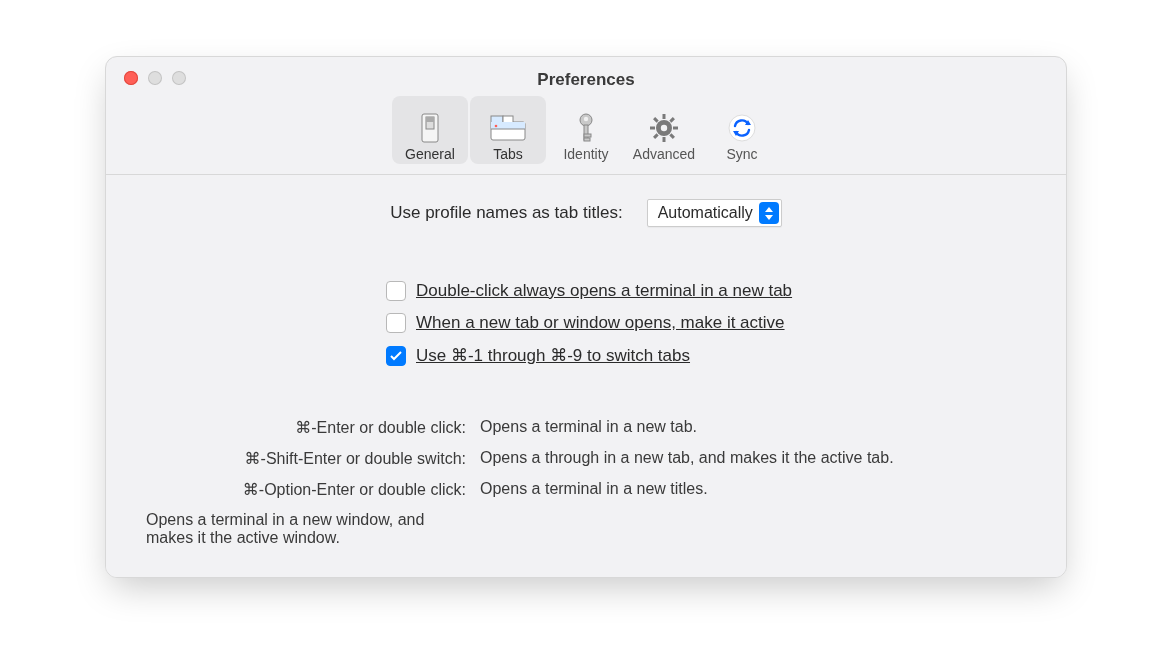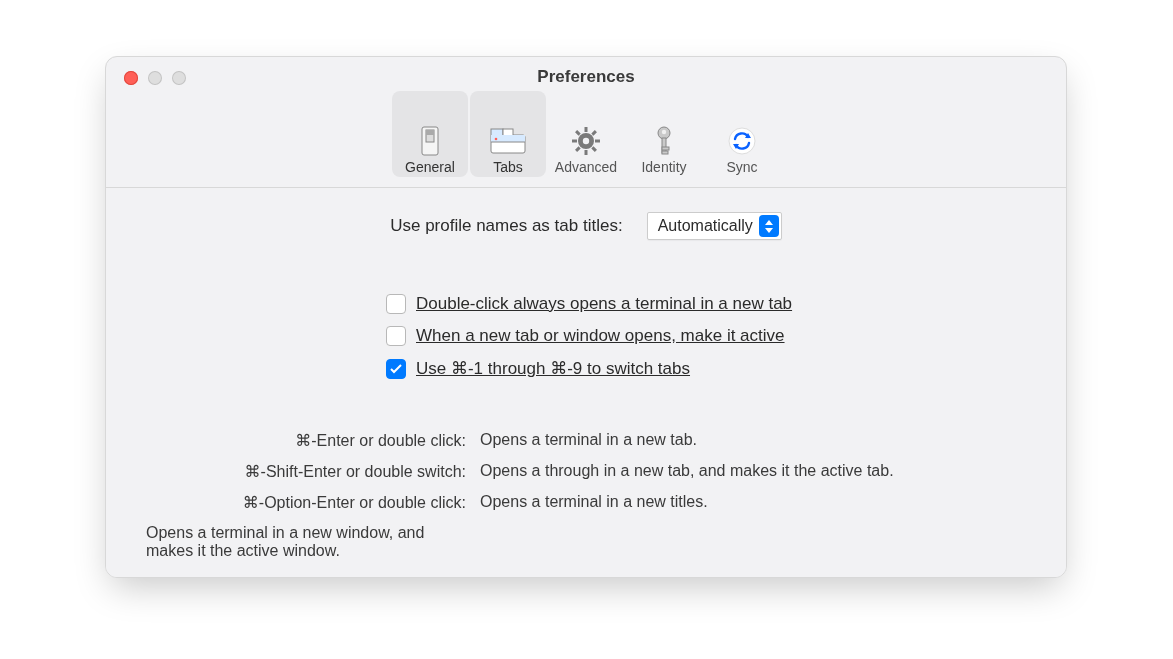--- a/index.html
+++ b/index.html
@@ -76,21 +76,21 @@
     border-bottom: 1px solid var(--border);
   }
   .toolbar-item {
     display: flex;
     flex-direction: column;
     align-items: center;
     justify-content: flex-end;
     width: 72px;
     height: 62px;
     border-radius: 8px;
-    padding: 22px 2px 2px 2px;
+    padding: 4px 2px 2px 2px;
     cursor: default;
     color: #555;
     font-size: 14px;
   }
   .toolbar-item.selected {
     background: var(--toolbar-selected);
     color: #333;
   }
   .toolbar-item .icon {
     height: 32px;
@@ -222,20 +222,33 @@
         <svg width="36" height="26" viewBox="0 0 36 26">
           <rect x="1" y="7" width="34" height="18" rx="2" fill="#fff" stroke="#888"></rect>
           <rect x="1" y="1" width="12" height="7" fill="#d7eaff" stroke="#888"></rect>
           <rect x="13" y="1" width="10" height="7" fill="#fff" stroke="#888"></rect>
           <rect x="1" y="7" width="34" height="7" fill="#d7eaff" stroke="none"></rect>
           <line x1="1" y1="14" x2="35" y2="14" stroke="#888"></line>
           <circle cx="6" cy="11" r="1.3" fill="#ff5f57"></circle>
         </svg>
       </span>
       <span class="label">Tabs</span>
+    </div>
+
+    <div class="toolbar-item">
+      <span class="icon">
+        <svg width="20" height="32" viewBox="0 0 20 32">
+          <circle cx="10" cy="8" r="6" fill="#c9c9c9" stroke="#888"></circle>
+          <circle cx="10" cy="7" r="2.2" fill="#f0f0f0"></circle>
+          <rect x="8" y="13" width="4" height="15" fill="#c9c9c9" stroke="#888"></rect>
+          <rect x="8" y="22" width="7" height="3" fill="#c9c9c9" stroke="#888"></rect>
+          <rect x="8" y="26" width="6" height="3" fill="#c9c9c9" stroke="#888"></rect>
+        </svg>
+      </span>
+      <span class="label">Identity</span>
     </div>
 
     <div class="toolbar-item">
       <span class="icon">
         <svg width="30" height="30" viewBox="0 0 30 30">
           <g fill="#7a7a7a">
             <circle cx="15" cy="15" r="8"></circle>
             <g>
               <rect x="13.5" y="1" width="3" height="5"></rect>
               <rect x="13.5" y="24" width="3" height="5"></rect>
@@ -248,33 +261,20 @@
             </g>
           </g>
           <circle cx="15" cy="15" r="3.2" fill="#f2f2f4"></circle>
         </svg>
       </span>
       <span class="label">Advanced</span>
     </div>
 
     <div class="toolbar-item">
       <span class="icon">
-        <svg width="20" height="32" viewBox="0 0 20 32">
-          <circle cx="10" cy="8" r="6" fill="#c9c9c9" stroke="#888"></circle>
-          <circle cx="10" cy="7" r="2.2" fill="#f0f0f0"></circle>
-          <rect x="8" y="13" width="4" height="15" fill="#c9c9c9" stroke="#888"></rect>
-          <rect x="8" y="22" width="7" height="3" fill="#c9c9c9" stroke="#888"></rect>
-          <rect x="8" y="26" width="6" height="3" fill="#c9c9c9" stroke="#888"></rect>
-        </svg>
-      </span>
-      <span class="label">Identity</span>
-    </div>
-
-    <div class="toolbar-item">
-      <span class="icon">
         <svg width="30" height="30" viewBox="0 0 30 30">
           <circle cx="15" cy="15" r="13" fill="#fff" stroke="#ddd"></circle>
           <path d="M 8 13 A 7 7 0 0 1 21 11" fill="none" stroke="#0a62ff" stroke-width="2.4" stroke-linecap="round"></path>
           <polygon points="21,7 24,12 18,12" fill="#0a62ff"></polygon>
           <path d="M 22 17 A 7 7 0 0 1 9 19" fill="none" stroke="#0a62ff" stroke-width="2.4" stroke-linecap="round"></path>
           <polygon points="9,23 6,18 12,18" fill="#0a62ff"></polygon>
         </svg>
       </span>
       <span class="label">Sync</span>
     </div>

